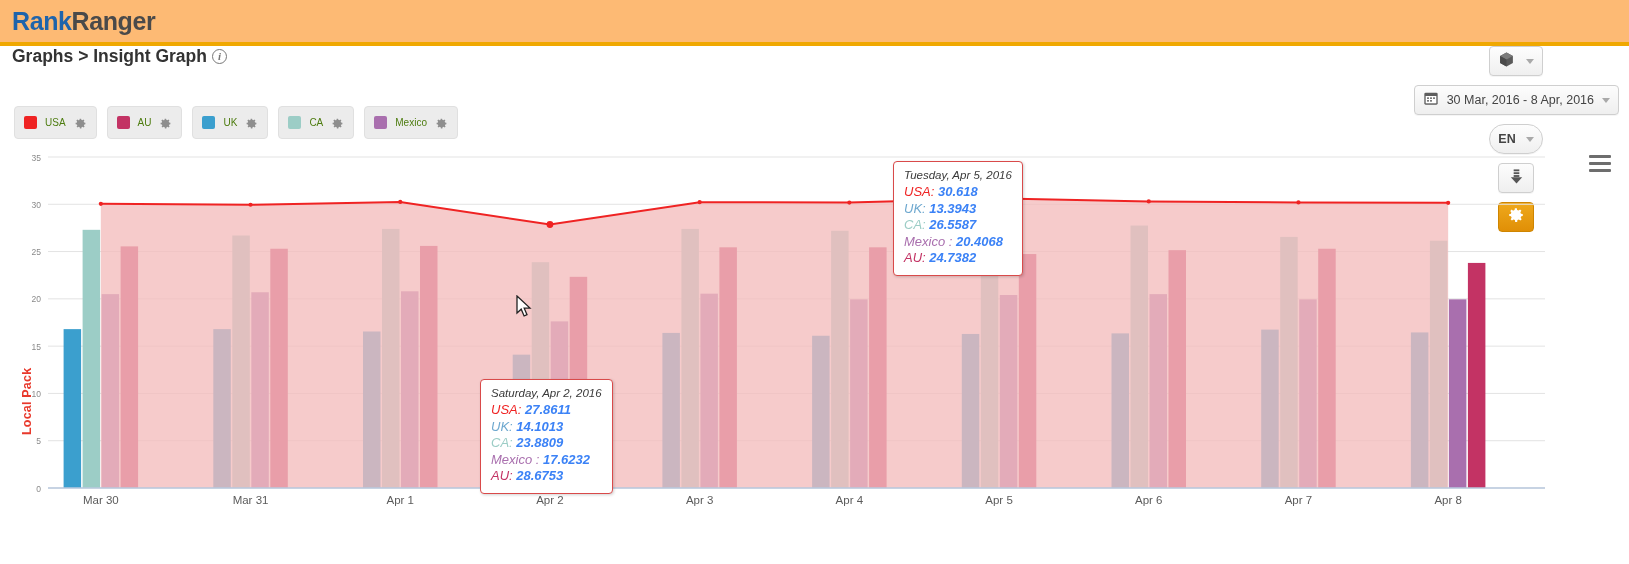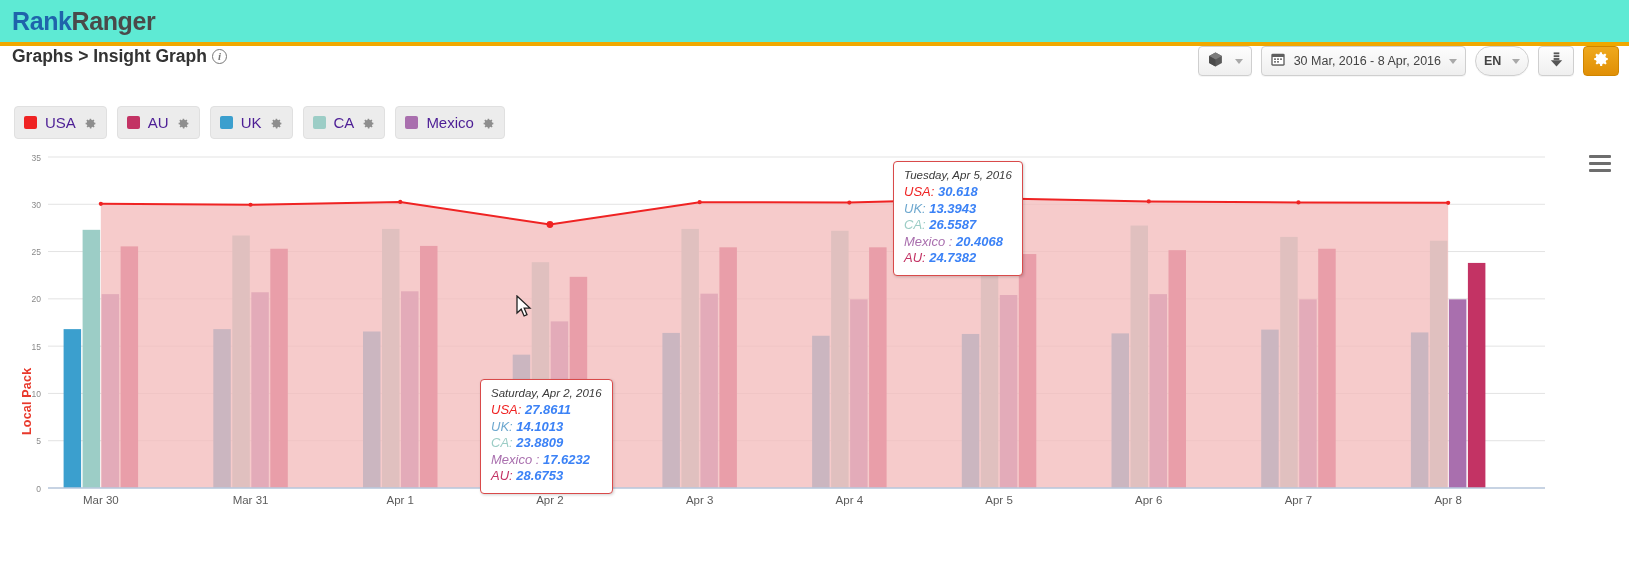--- a/index.html
+++ b/index.html
@@ -8,21 +8,21 @@
     width:1629px; height:564px;
     font-family:"Liberation Sans", sans-serif;
     background:#ffffff;
     overflow:hidden;
     position:relative;
   }
 
   
   .brandbar {
     height:46px;
-    background:#5eead4;
+    background:#fdba74;
     border-bottom:4px solid #f0a800;
     display:flex;
     align-items:center;
     padding-left:12px;
     position:relative;
   }
   .logo { font-size:25px; font-weight:bold; letter-spacing:-0.4px; }
   .logo .rank { color:#1f64ab; }
   .logo .ranger { color:#4a4a4a; }
 
@@ -46,21 +46,21 @@
   }
   .info-ico {
     width:15px; height:15px; border-radius:50%;
     border:1.4px solid #777; color:#777;
     font-size:11px; font-weight:bold; font-style:italic;
     display:inline-flex; align-items:center; justify-content:center;
     font-family:"Liberation Serif", serif;
     line-height:1;
   }
 
-  .toolbar { display:flex; align-items:center; gap:9px; }
+  .toolbar { display:flex; align-items:center; gap:9px;flex-direction:column; }
   .btn {
     background:linear-gradient(#fdfdfd,#efefef);
     border:1px solid #cfcfcf;
     border-radius:4px;
     height:30px;
     display:flex; align-items:center;
     padding:0 8px;
     gap:6px;
     cursor:pointer;
     box-shadow:0 1px 0 rgba(0,0,0,.04);
@@ -94,21 +94,21 @@
   .pill {
     background:#ececec;
     border:1px solid #e0e0e0;
     border-radius:4px;
     height:33px;
     display:flex; align-items:center;
     padding:0 9px; gap:8px;
     cursor:pointer;
   }
   .swatch { width:13px; height:13px; border-radius:2px; display:block; }
-  .pill .pname { font-size:15px; color:#4c1d95; }
+  .pill .pname { font-size:10px; color:#4d7c0f; }
   .gear-sm { width:13px; height:13px; display:block; }
 
   
   .chartwrap {
     position:relative;
     height:392px;
     margin:0;
   }
   .ylabel {
     position:absolute;

